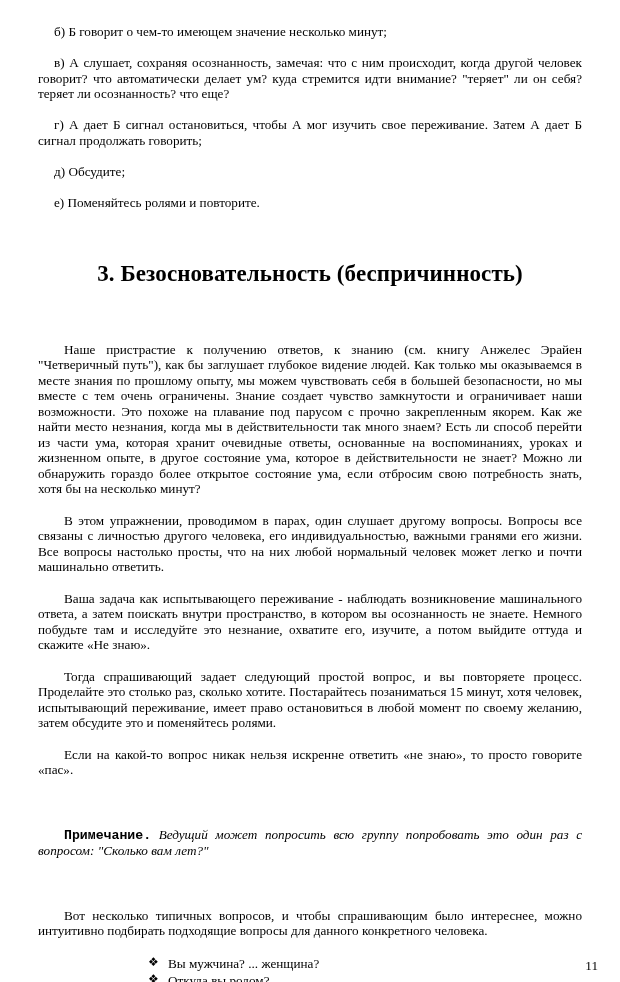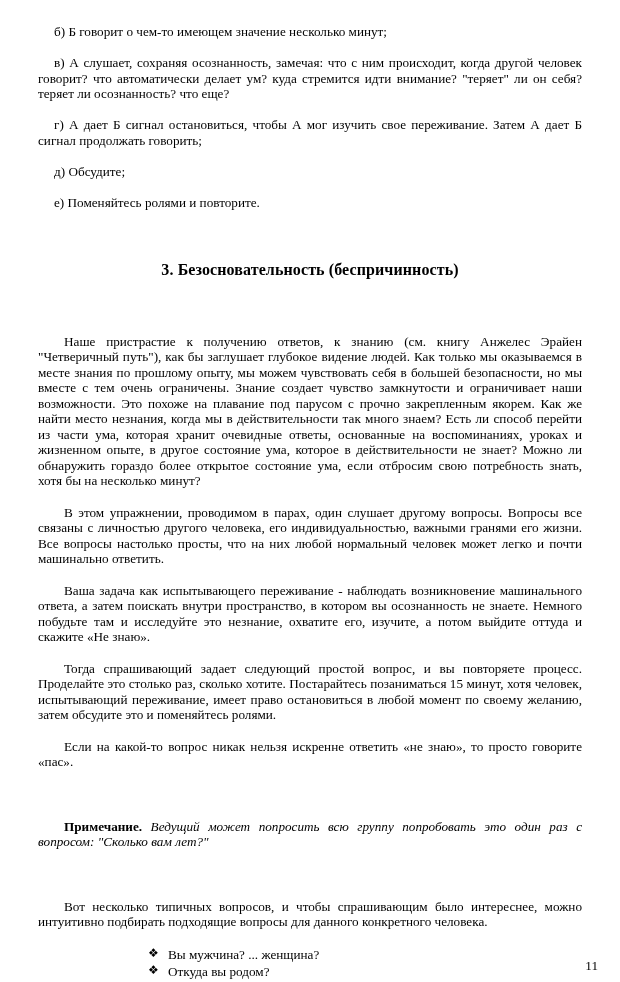--- a/index.html
+++ b/index.html
@@ -29,21 +29,21 @@
     text-justify: inter-word;
   }
   .indent {
     text-indent: 26px;
   }
   .indent-small {
     text-indent: 16px;
   }
   .section-title {
     margin: 0;
-    font-size: 16px;
+    font-size: 23px;
     font-weight: bold;
     text-align: center;
     padding-top: 34px;
     padding-bottom: 22px;
     letter-spacing: 0.1px;
   }
   .main-idea {
     font-style: italic;
     text-align: justify;
     font-size: 13.2px;
@@ -54,21 +54,21 @@
     font-weight: bold;
   }
   .spacer-16 { height: 17px; }
   .note b { font-weight: bold; }
   .note {
     font-style: italic;
     font-size: 13.2px;
     line-height: 1.19;
     text-align: justify;
   }
-  .note b { font-style: normal; }
+  .note b { font-style: normal; font-family: Liberation Mono, monospace; }
   .bullets {
     margin: 14px 0 0 0;
     padding: 0;
     list-style: none;
   }
   .bullets li {
     font-size: 13.2px;
     line-height: 1.33;
     padding-left: 146px;
     position: relative;

